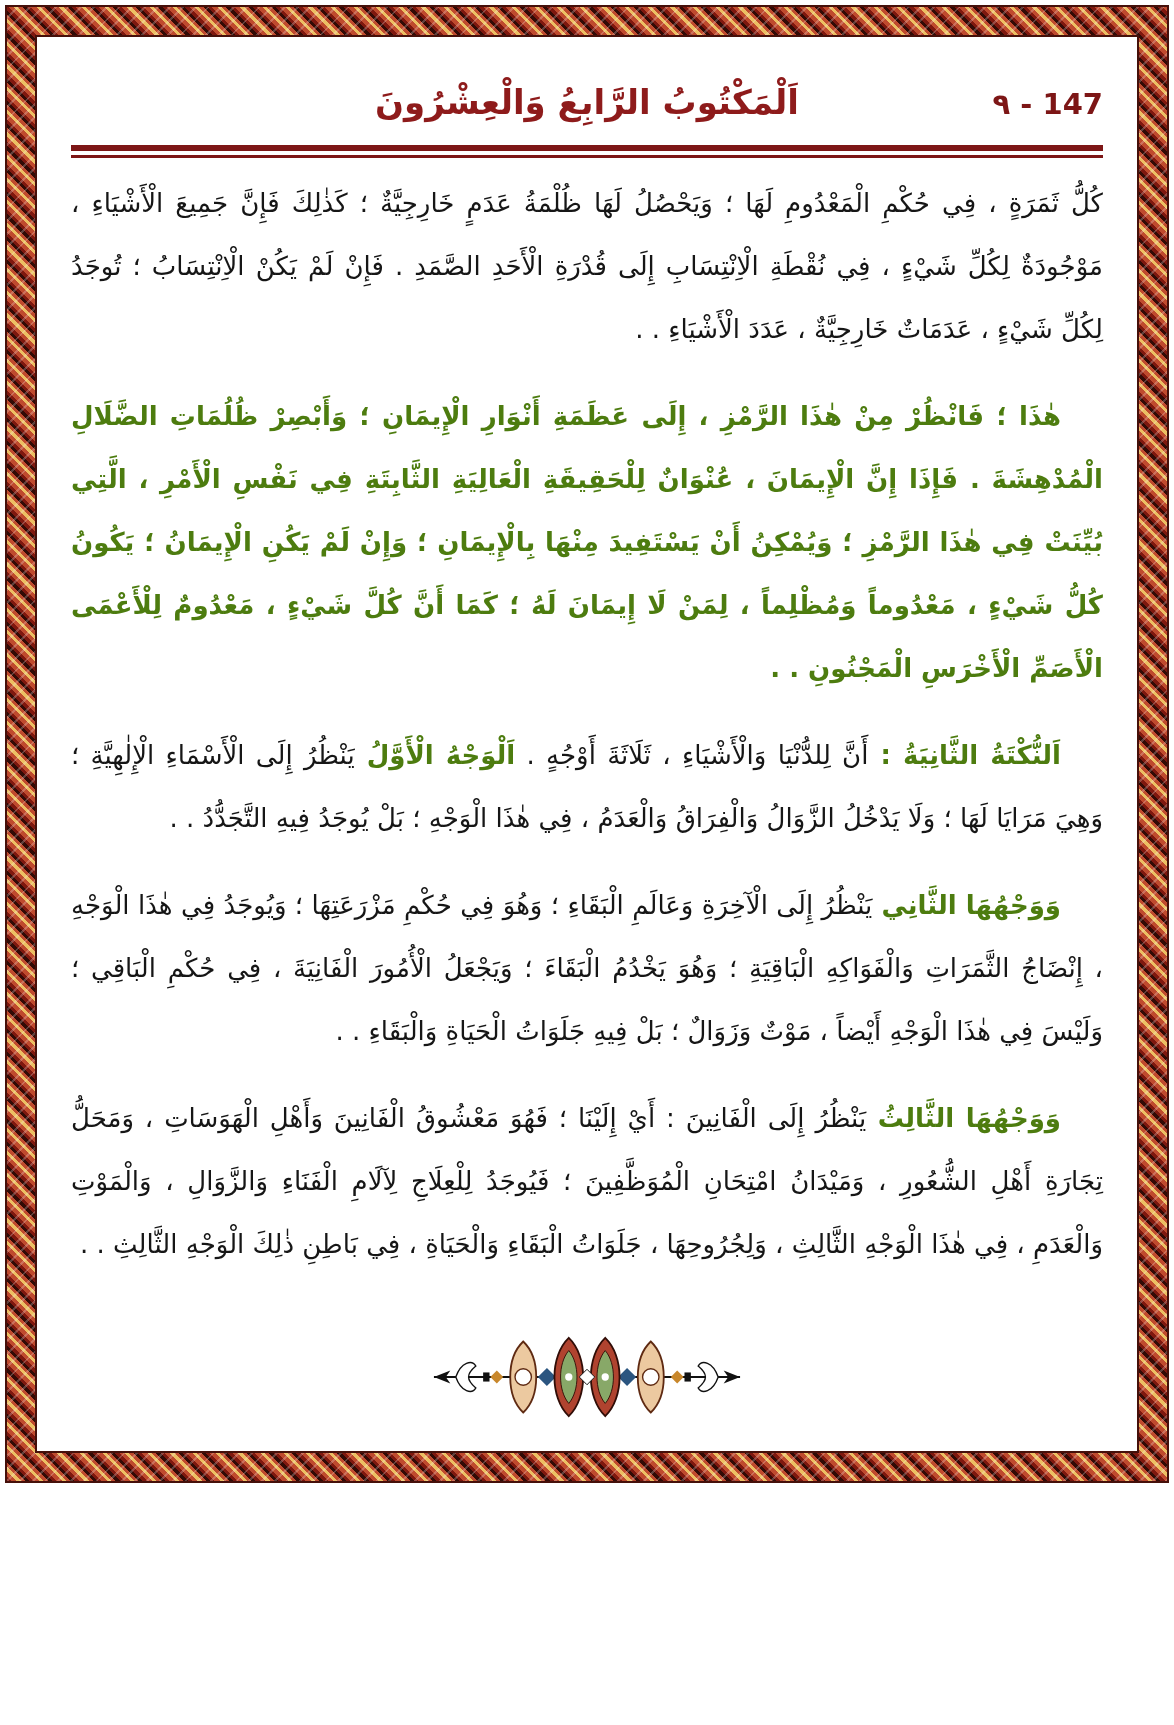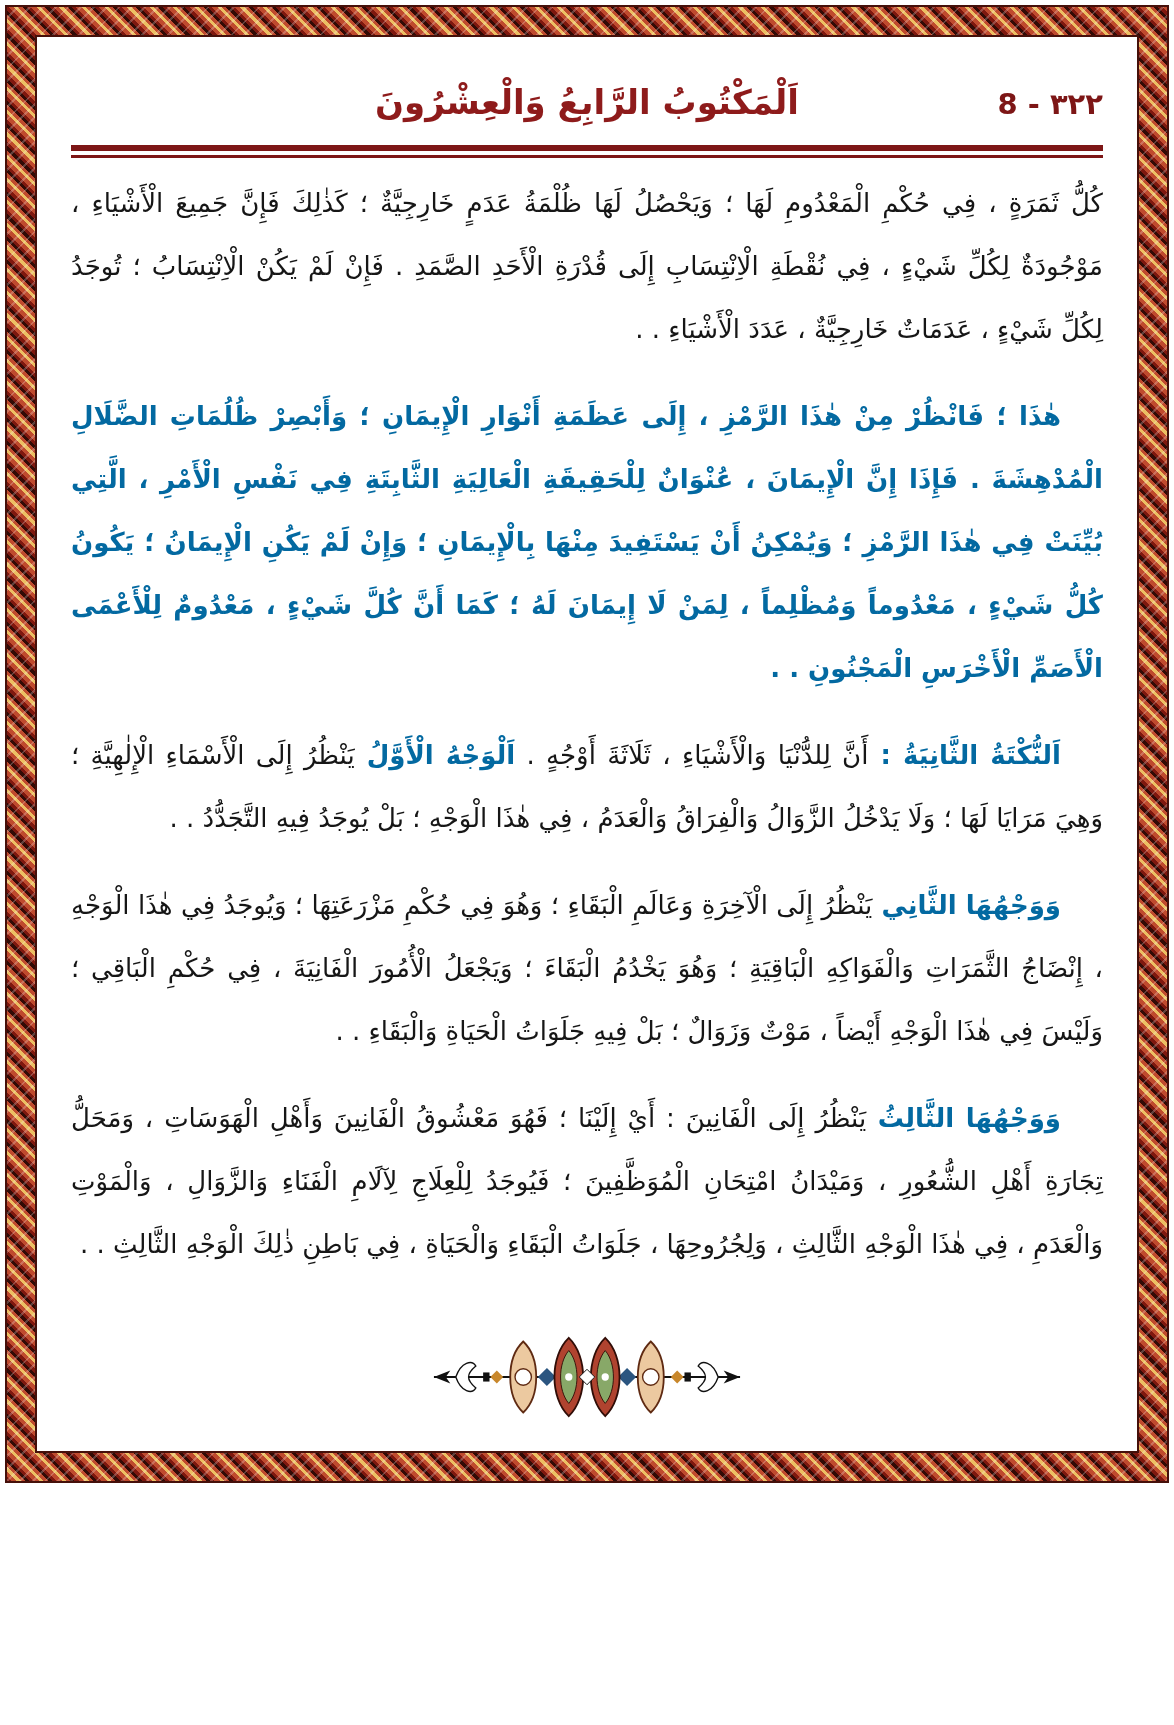--- a/index.html
+++ b/index.html
@@ -52,33 +52,33 @@
   .paragraphs { flex: 0 0 auto; }
   .para {
     margin: 0 0 24px 0;
     font-size: 26px;
     line-height: 63px;
     text-align: justify;
     color: #161616;
   }
   .para.indent { text-indent: 42px; }
   .seg-black { color: #161616; }
-  .seg-red { color: #0369a1; font-weight: bold; }
+  .seg-red { color: #4d7c0f; font-weight: bold; }
   .ornament-wrap { text-align: center; margin-top: 36px; }
 </style>
 </head>
 <body>
 
 <div class="page">
   <div class="frame">
     <div class="inner">
 
       <div class="header">
         <div class="page-title">اَلْمَكْتُوبُ الرَّابِعُ وَالْعِشْرُونَ</div>
-        <div class="page-number">٣٢٢ - 8</div>
+        <div class="page-number">147 - ٩</div>
       </div>
 
       <div class="rule"></div>
 
       <div class="paragraphs">
           <p class="para"><span class="seg-black">كُلُّ ثَمَرَةٍ ، فِي حُكْمِ الْمَعْدُومِ لَهَا ؛ وَيَحْصُلُ لَهَا ظُلْمَةُ عَدَمٍ خَارِجِيَّةٌ ؛ كَذٰلِكَ فَإِنَّ جَمِيعَ الْأَشْيَاءِ ، مَوْجُودَةٌ لِكُلِّ شَيْءٍ ، فِي نُقْطَةِ الْاِنْتِسَابِ إِلَى قُدْرَةِ الْأَحَدِ الصَّمَدِ . فَإِنْ لَمْ يَكُنْ الْاِنْتِسَابُ ؛ تُوجَدُ لِكُلِّ شَيْءٍ ، عَدَمَاتٌ خَارِجِيَّةٌ ، عَدَدَ الْأَشْيَاءِ . .</span></p>
           <p class="para indent"><span class="seg-red">هٰذَا ؛ فَانْظُرْ مِنْ هٰذَا الرَّمْزِ ، إِلَى عَظَمَةِ أَنْوَارِ الْإِيمَانِ ؛ وَأَبْصِرْ ظُلُمَاتِ الضَّلَالِ الْمُدْهِشَةَ . فَإِذَا إِنَّ الْإِيمَانَ ، عُنْوَانٌ لِلْحَقِيقَةِ الْعَالِيَةِ الثَّابِتَةِ فِي نَفْسِ الْأَمْرِ ، الَّتِي بُيِّنَتْ فِي هٰذَا الرَّمْزِ ؛ وَيُمْكِنُ أَنْ يَسْتَفِيدَ مِنْهَا بِالْإِيمَانِ ؛ وَإِنْ لَمْ يَكُنِ الْإِيمَانُ ؛ يَكُونُ كُلُّ شَيْءٍ ، مَعْدُوماً وَمُظْلِماً ، لِمَنْ لَا إِيمَانَ لَهُ ؛ كَمَا أَنَّ كُلَّ شَيْءٍ ، مَعْدُومٌ لِلْأَعْمَى الْأَصَمِّ الْأَخْرَسِ الْمَجْنُونِ . .</span></p>
           <p class="para indent"><span class="seg-red">اَلنُّكْتَةُ الثَّانِيَةُ : </span><span class="seg-black">أَنَّ لِلدُّنْيَا وَالْأَشْيَاءِ ، ثَلَاثَةَ أَوْجُهٍ . </span><span class="seg-red">اَلْوَجْهُ الْأَوَّلُ </span><span class="seg-black">يَنْظُرُ إِلَى الْأَسْمَاءِ الْإِلٰهِيَّةِ ؛ وَهِيَ مَرَايَا لَهَا ؛ وَلَا يَدْخُلُ الزَّوَالُ وَالْفِرَاقُ وَالْعَدَمُ ، فِي هٰذَا الْوَجْهِ ؛ بَلْ يُوجَدُ فِيهِ التَّجَدُّدُ . .</span></p>
           <p class="para indent"><span class="seg-red">وَوَجْهُهَا الثَّانِي </span><span class="seg-black">يَنْظُرُ إِلَى الْآخِرَةِ وَعَالَمِ الْبَقَاءِ ؛ وَهُوَ فِي حُكْمِ مَزْرَعَتِهَا ؛ وَيُوجَدُ فِي هٰذَا الْوَجْهِ ، إِنْضَاجُ الثَّمَرَاتِ وَالْفَوَاكِهِ الْبَاقِيَةِ ؛ وَهُوَ يَخْدُمُ الْبَقَاءَ ؛ وَيَجْعَلُ الْأُمُورَ الْفَانِيَةَ ، فِي حُكْمِ الْبَاقِي ؛ وَلَيْسَ فِي هٰذَا الْوَجْهِ أَيْضاً ، مَوْتٌ وَزَوَالٌ ؛ بَلْ فِيهِ جَلَوَاتُ الْحَيَاةِ وَالْبَقَاءِ . .</span></p>
           <p class="para indent"><span class="seg-red">وَوَجْهُهَا الثَّالِثُ </span><span class="seg-black">يَنْظُرُ إِلَى الْفَانِينَ : أَيْ إِلَيْنَا ؛ فَهُوَ مَعْشُوقُ الْفَانِينَ وَأَهْلِ الْهَوَسَاتِ ، وَمَحَلُّ تِجَارَةِ أَهْلِ الشُّعُورِ ، وَمَيْدَانُ امْتِحَانِ الْمُوَظَّفِينَ ؛ فَيُوجَدُ لِلْعِلَاجِ لِآلَامِ الْفَنَاءِ وَالزَّوَالِ ، وَالْمَوْتِ وَالْعَدَمِ ، فِي هٰذَا الْوَجْهِ الثَّالِثِ ، وَلِجُرُوحِهَا ، جَلَوَاتُ الْبَقَاءِ وَالْحَيَاةِ ، فِي بَاطِنِ ذٰلِكَ الْوَجْهِ الثَّالِثِ . .</span></p>

